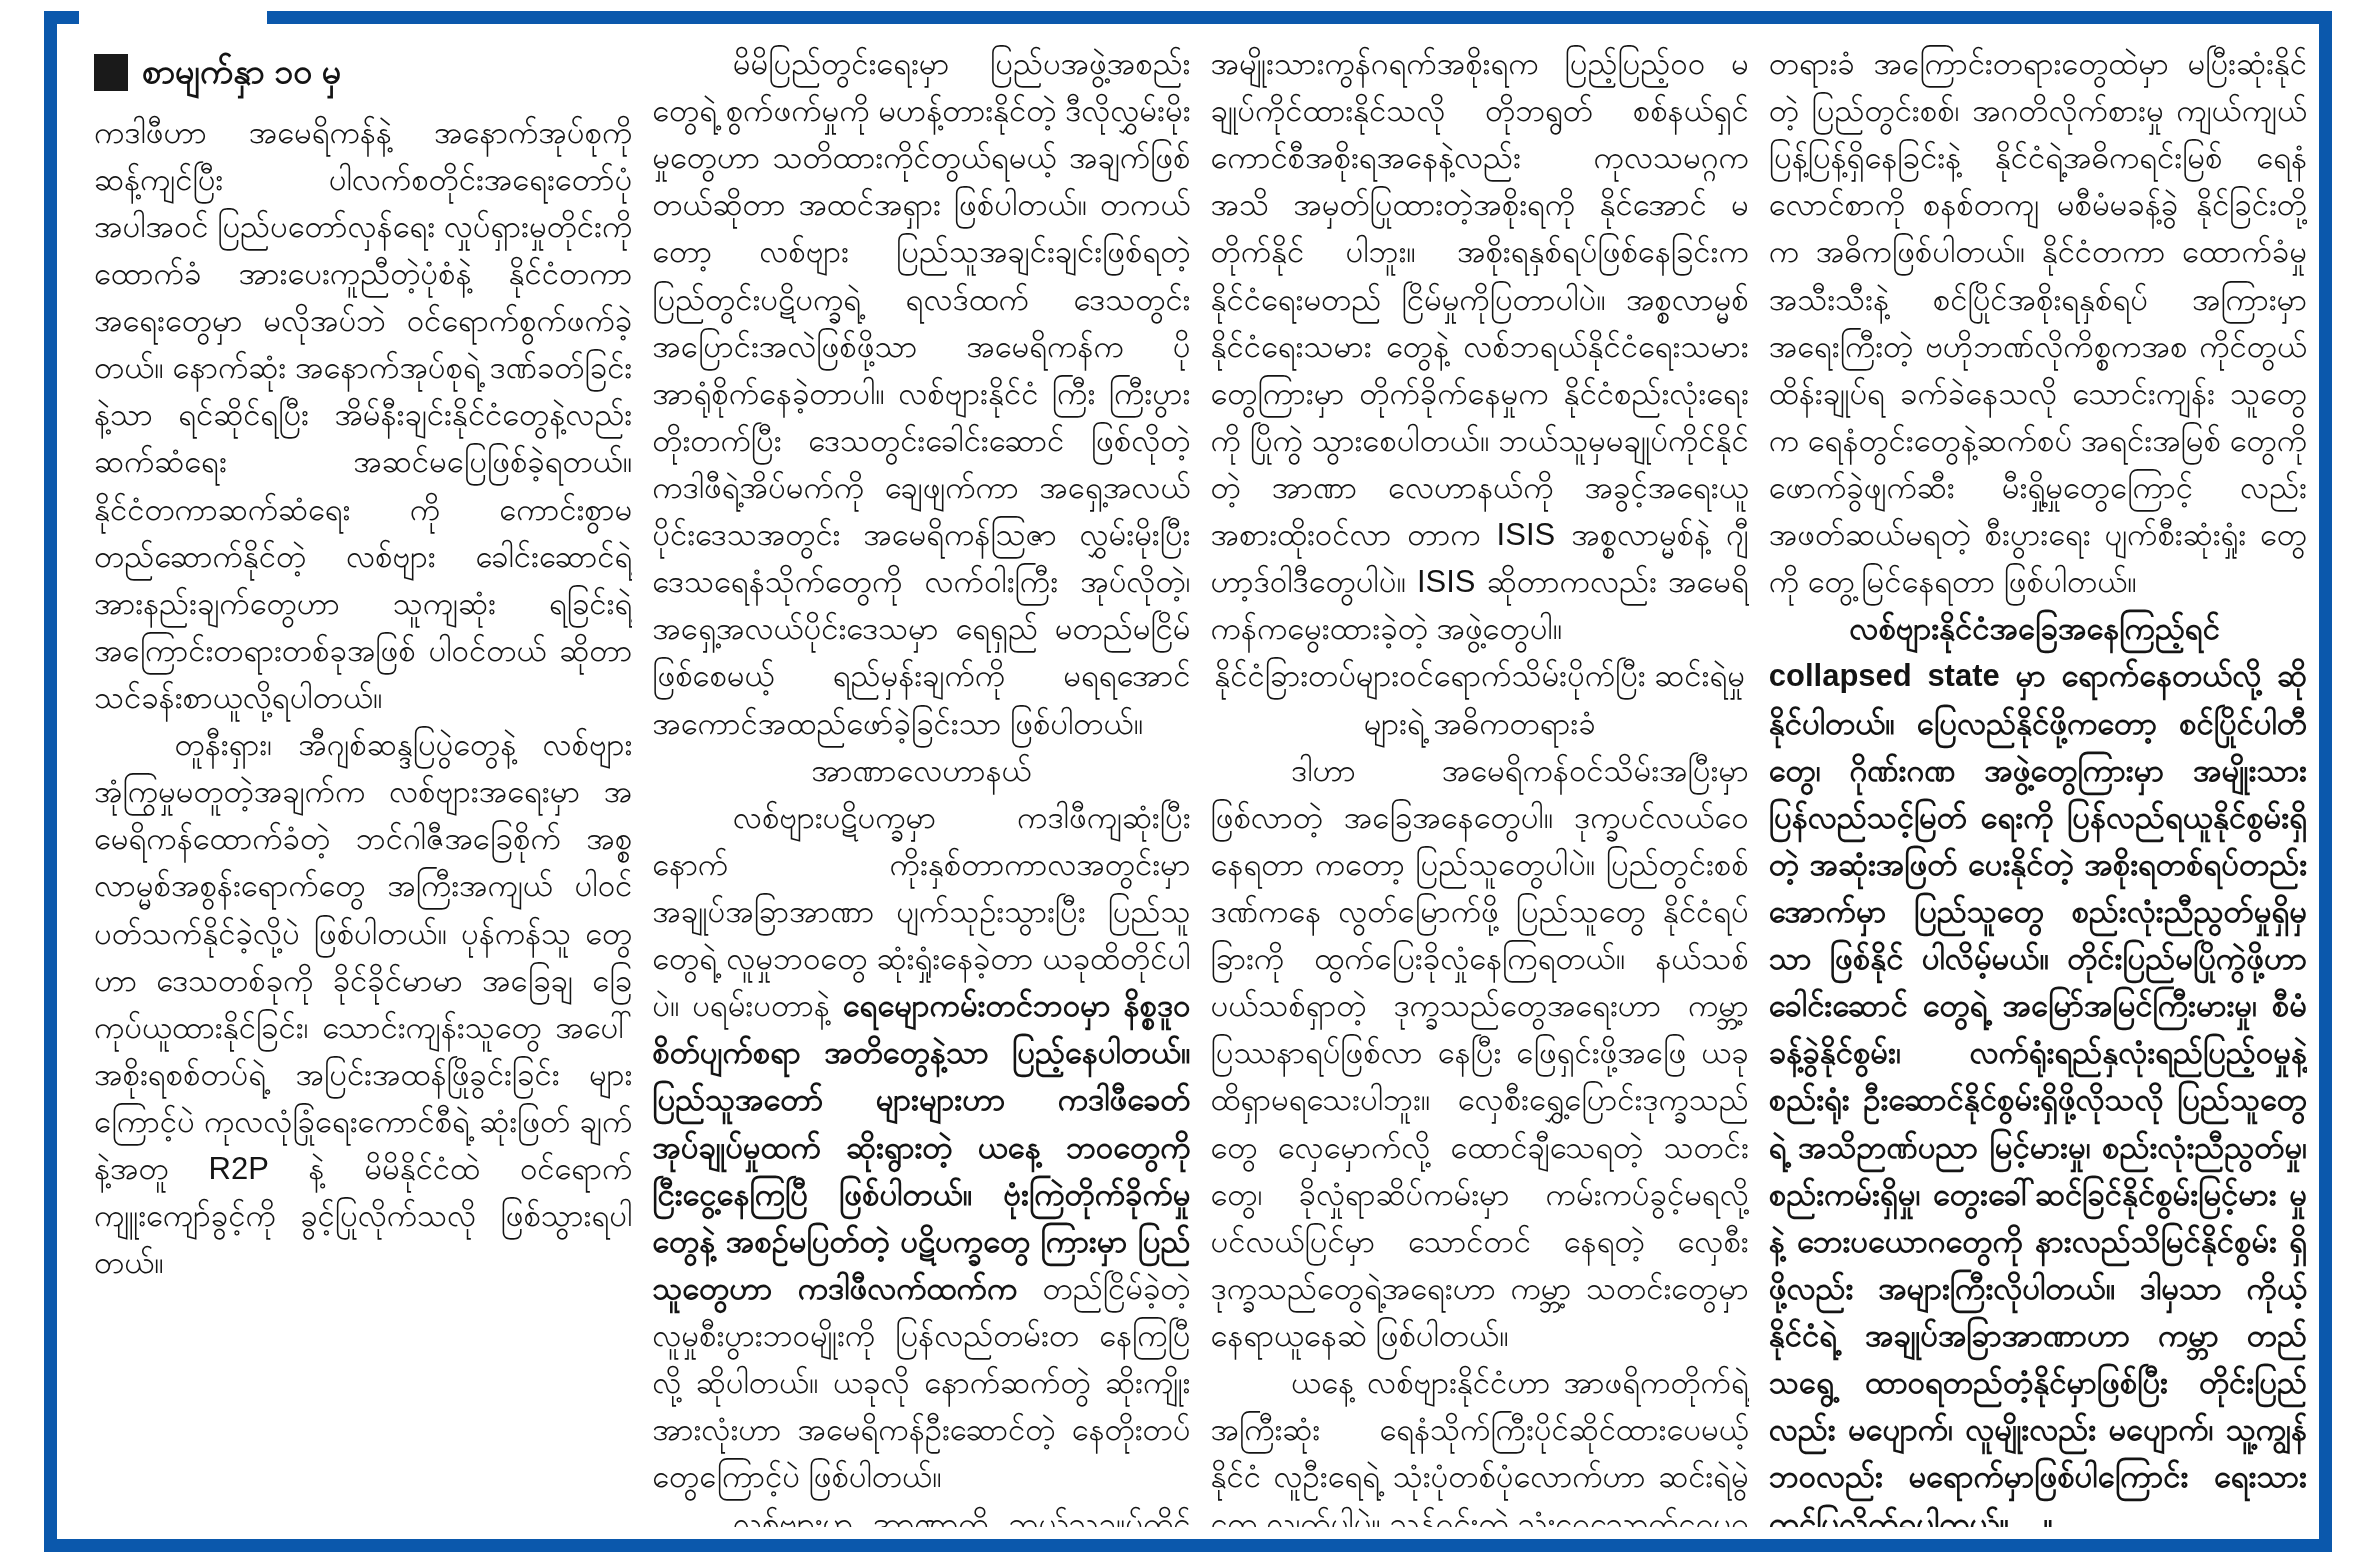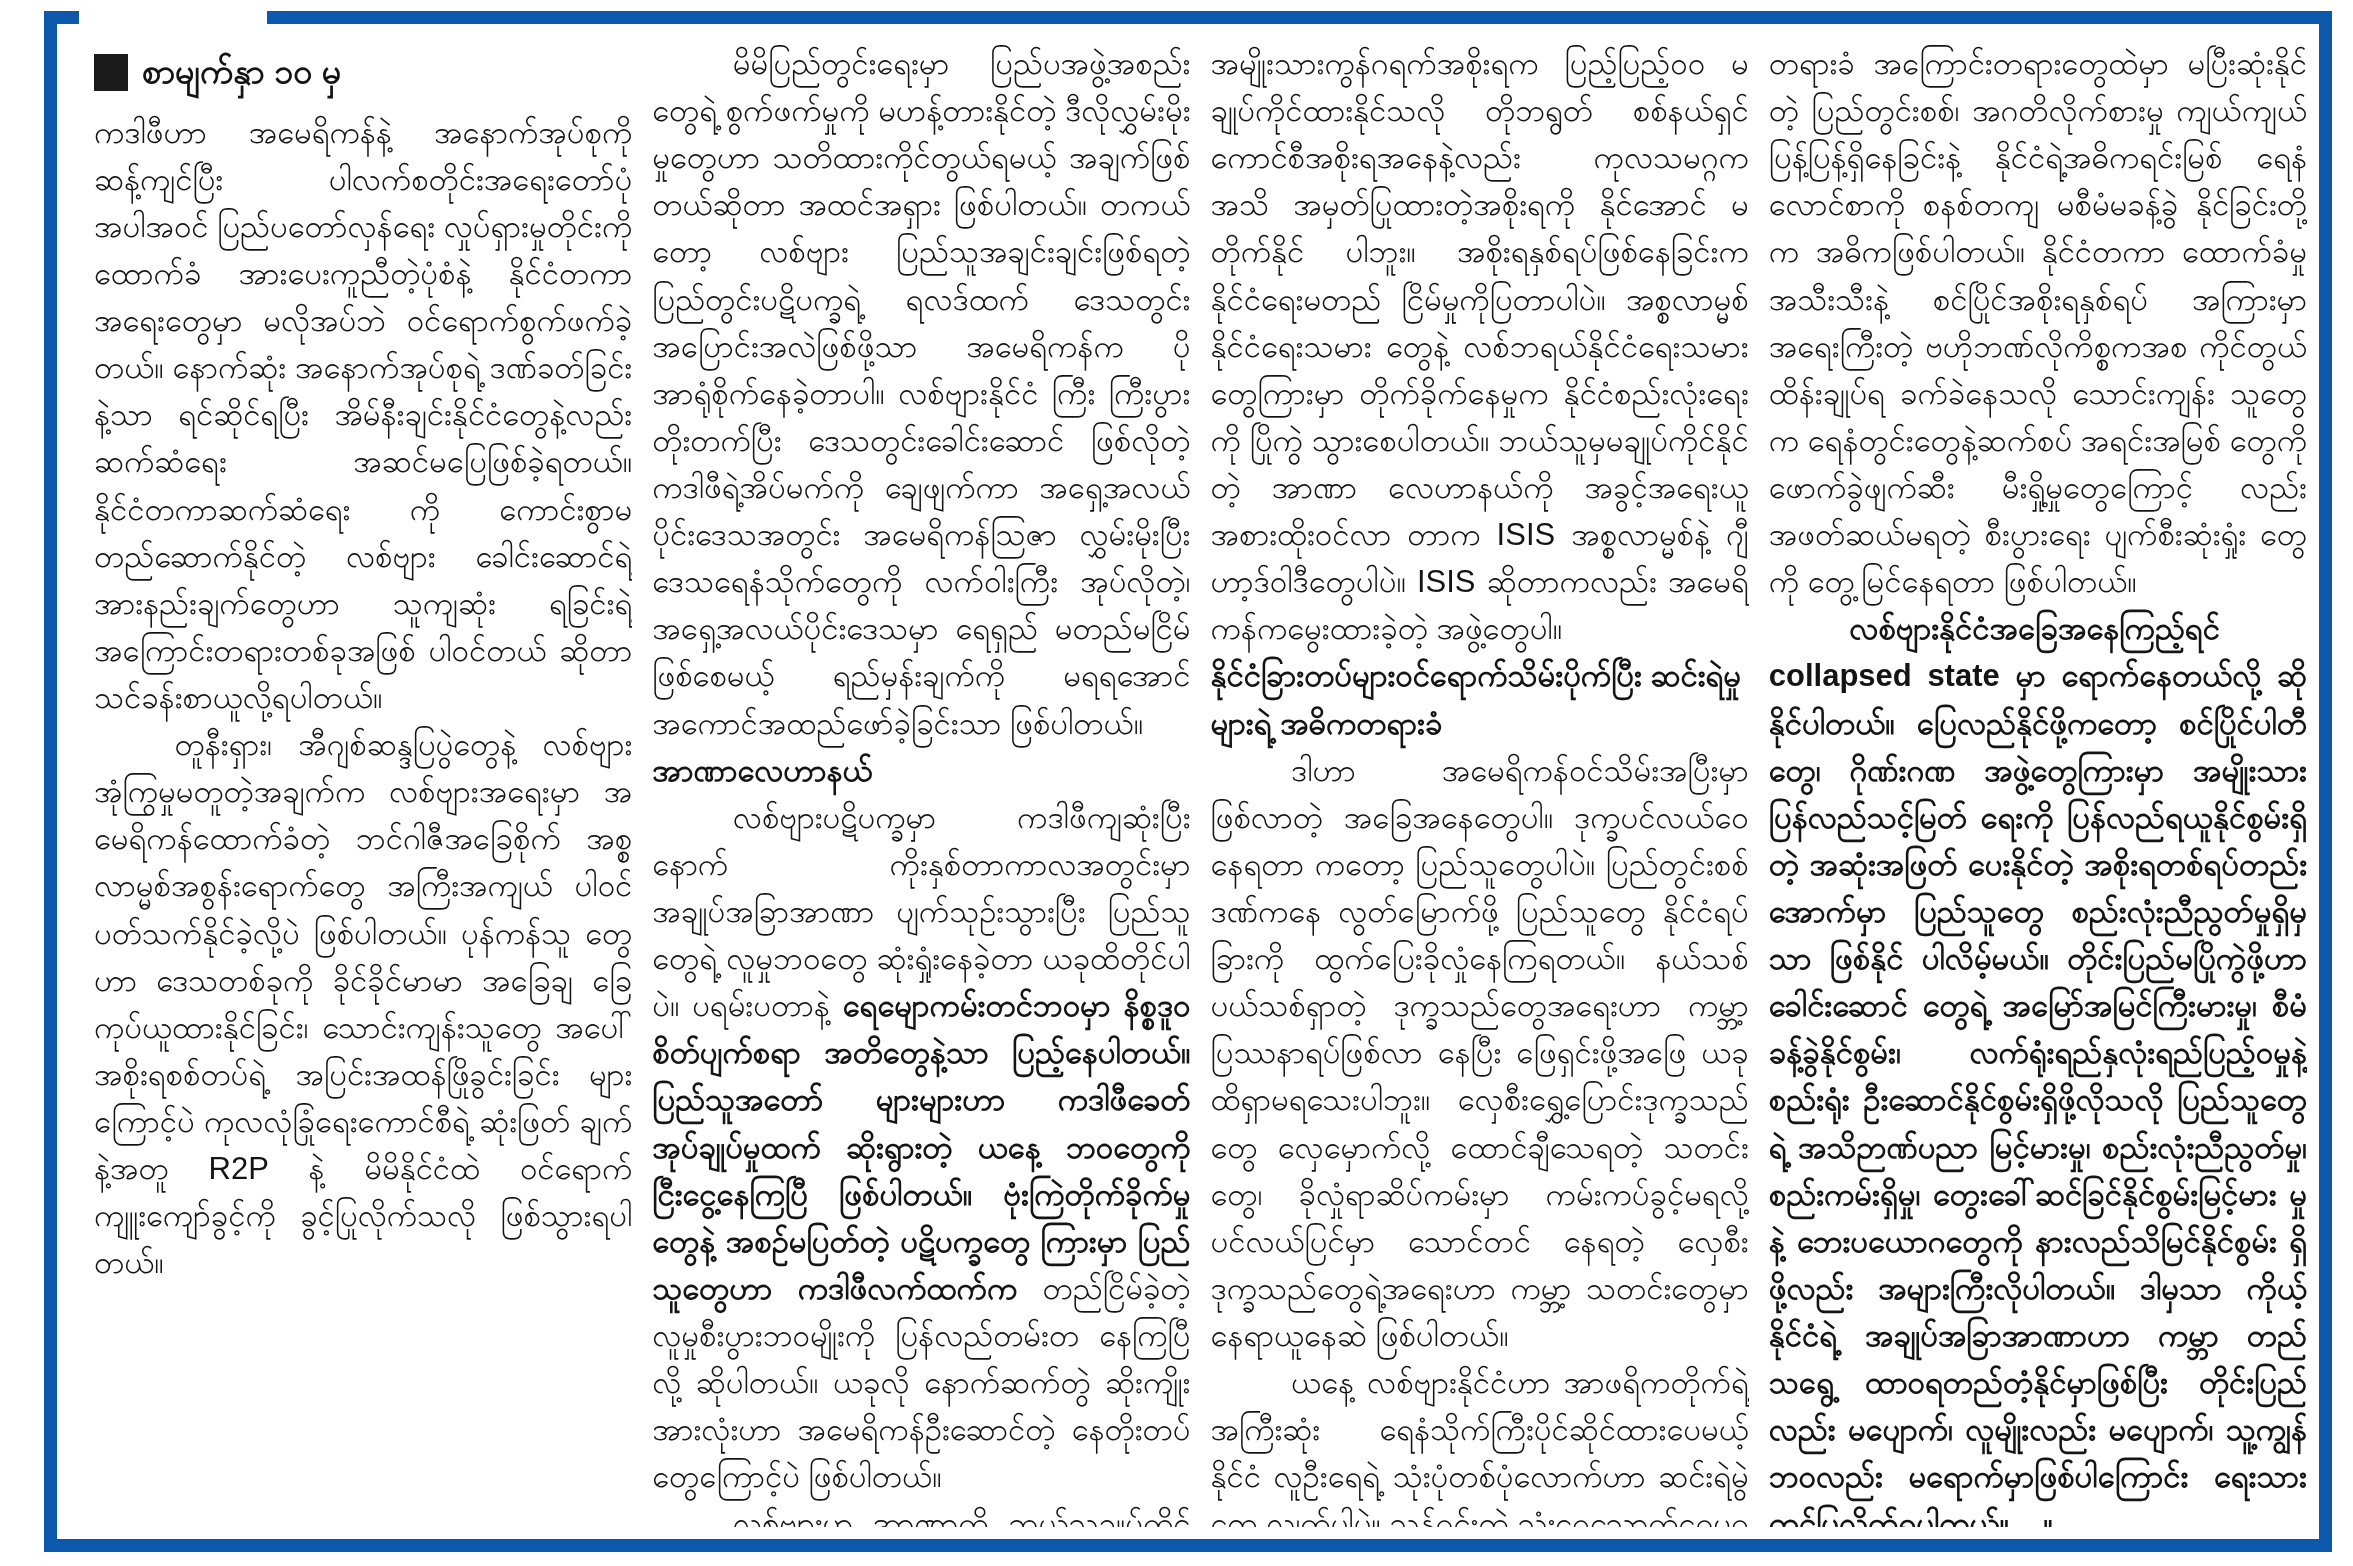--- a/index.html
+++ b/index.html
@@ -61,22 +61,22 @@
   p.para {
     margin: 0;
     padding: 0;
   }
   p.para.indent { text-indent: 2.6em; }
   h3.subhead {
     margin: 0;
     padding: 0;
     font-size: 31px;
     line-height: 1.52;
-    font-weight: bold;
-    text-align: left;
+    font-weight: normal;
+    text-align: center;
   }
   b { font-weight: bold; }
 </style>
 </head>
 <body>
 
 <div class="page">
 
   <div class="frame frame-top"></div>
   <div class="frame frame-top-stub"></div>

